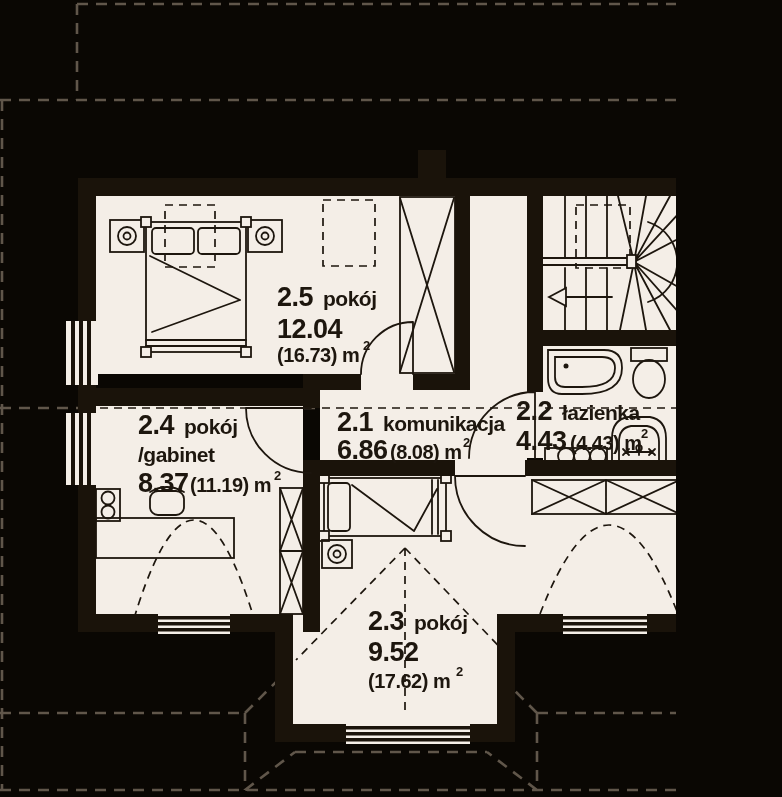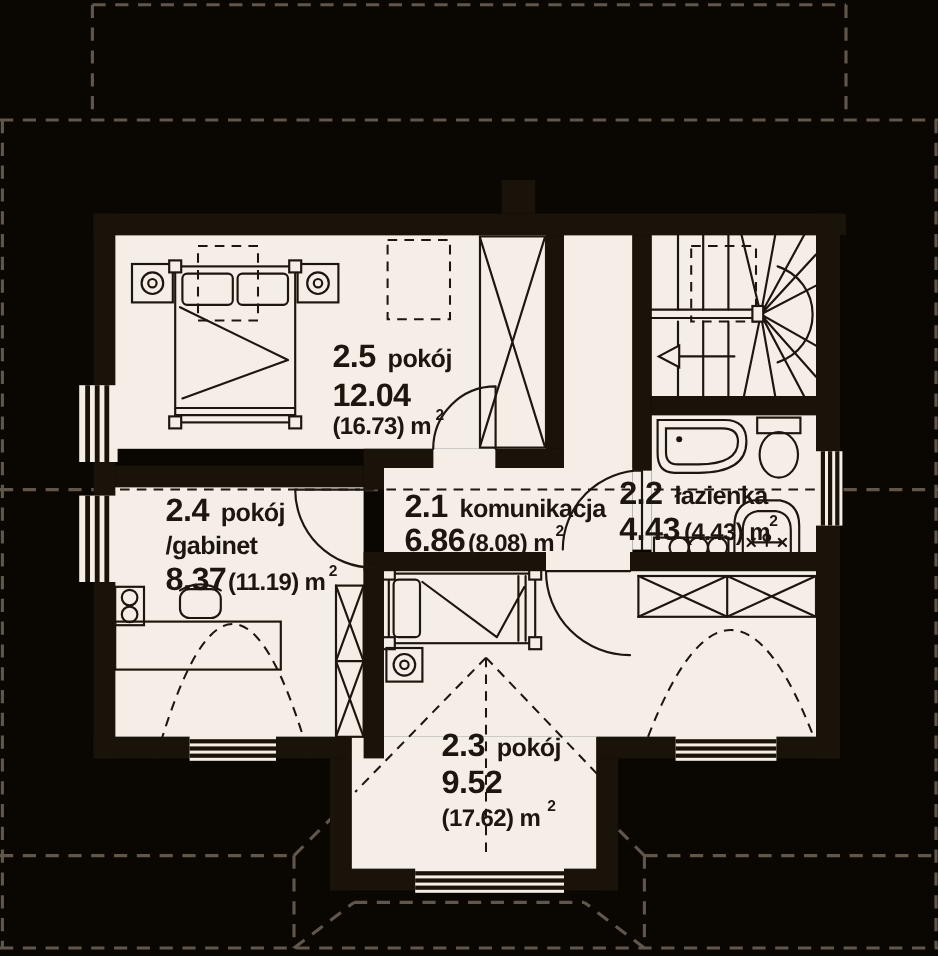--- a/index.html
+++ b/index.html
@@ -1,19 +1,19 @@
 <!DOCTYPE html>
 <html style="--bg: #0a0703; --floor: #f4eee7; --wall: #1a130a; --dash: #60564a; --ink: #1d160e;"><head>
 <meta charset="utf-8">
 <style>
   :root{
     --bg:#0a0703; --floor:#f4eee7; --wall:#1a130a; --dash:#60564a; --ink:#1d160e;
   }
   html,body{margin:0;padding:0;background:var(--bg);}
-  .stage{width:782px;height:797px;position:relative;overflow:hidden;}
+  .stage{width:676px;height:797px;position:relative;overflow:hidden;}
   svg{display:block;}
   .bg{fill:var(--bg);}
   .floor{fill:var(--floor);stroke:none;}
   .wall{fill:var(--wall);stroke:none;}
   .roofdash{stroke:var(--dash);stroke-width:2.6;fill:none;stroke-dasharray:11 8;}
   .innerdash{stroke:var(--ink);stroke-width:1.7;fill:none;stroke-dasharray:8 6;}
   .furn{stroke:var(--ink);stroke-width:1.8;fill:none;stroke-linecap:round;}
   .furnfill{stroke:var(--ink);stroke-width:1.8;fill:var(--floor);}
   .dot{fill:var(--ink);stroke:none;}
   .glass{fill:var(--floor);stroke:none;}

